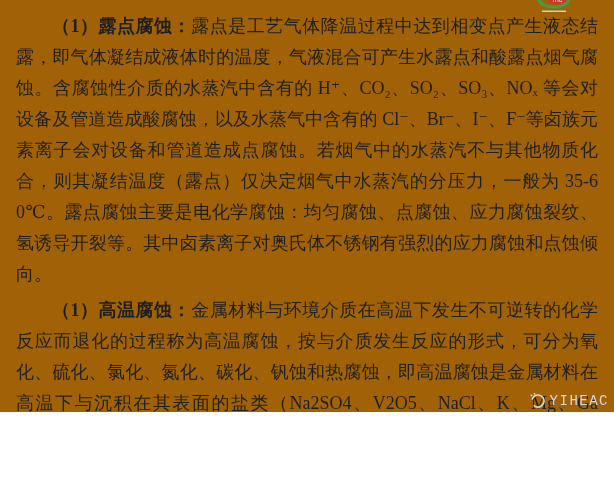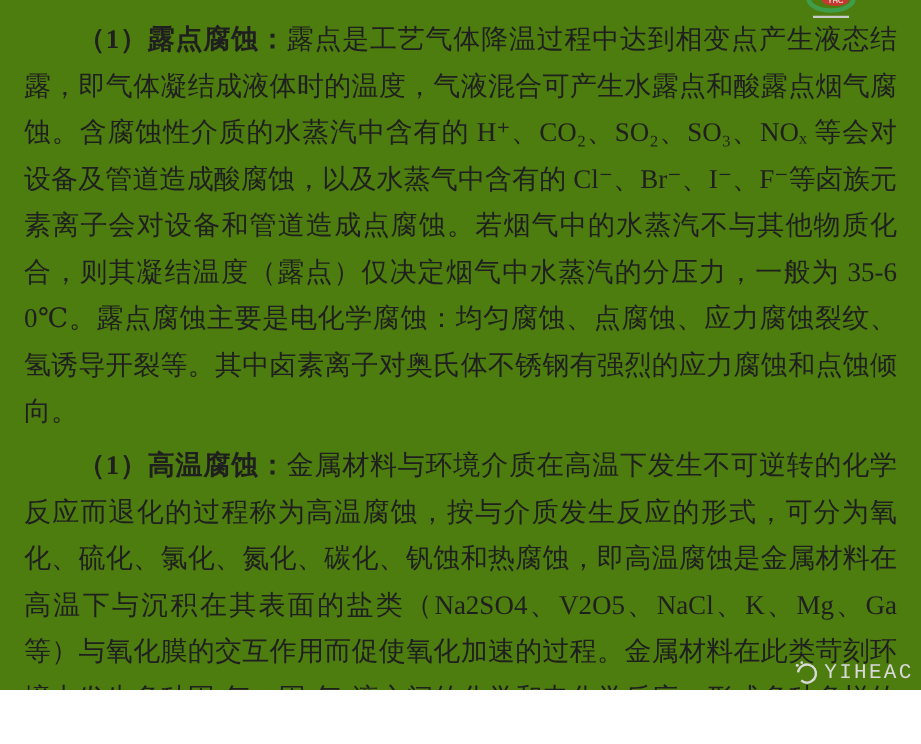--- a/index.html
+++ b/index.html
@@ -5,22 +5,22 @@
   html, body {
     margin: 0;
     padding: 0;
     width: 614px;
     height: 496px;
     background: #ffffff;
   }
   .page {
     position: relative;
     width: 614px;
-    height: 460px;
-    background: #4d7c0f;
+    height: 412px;
+    background: #a16207;
     overflow: hidden;
     font-family: "Liberation Serif", "DejaVu Serif", serif;
     color: #1f1f1f;
   }
   .content {
     position: absolute;
     left: 16px;
     right: 16px;
     top: 11px;
   }

